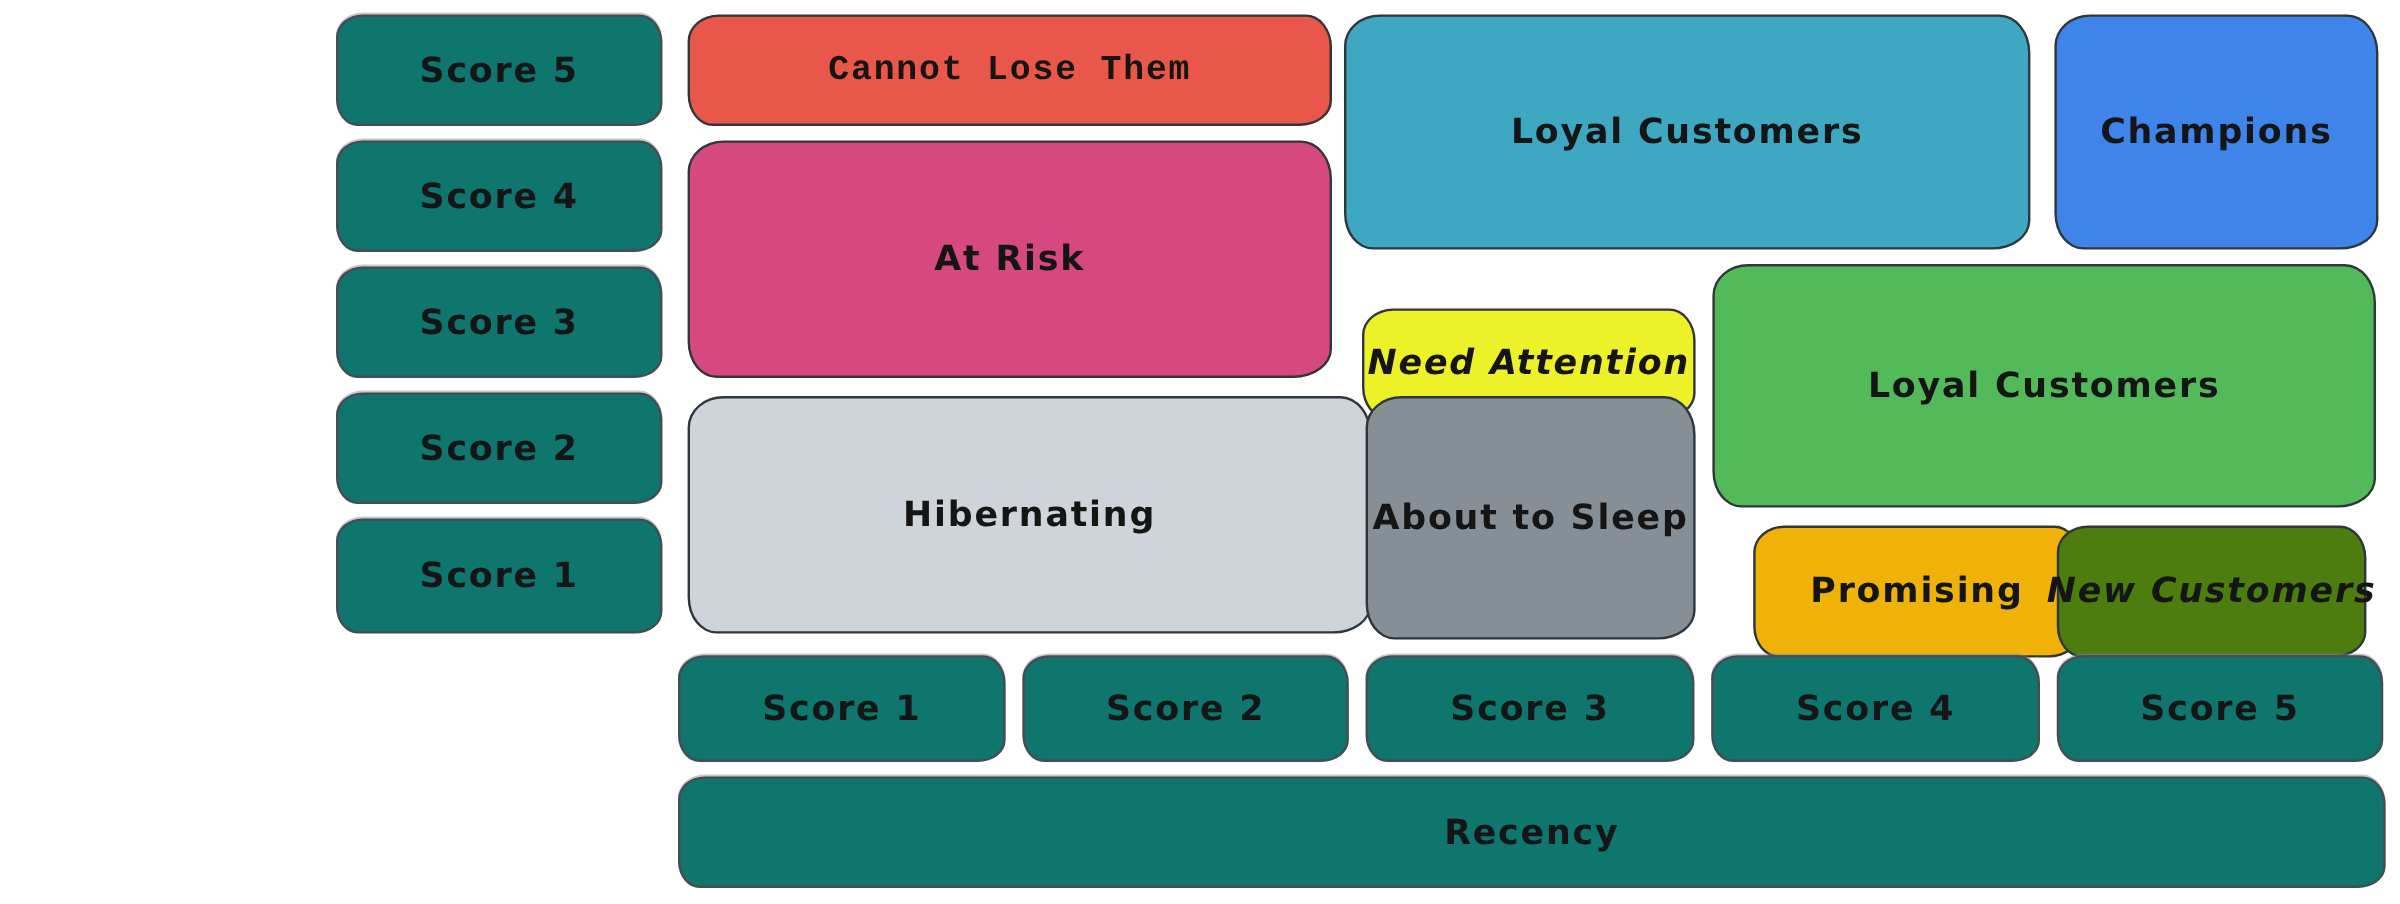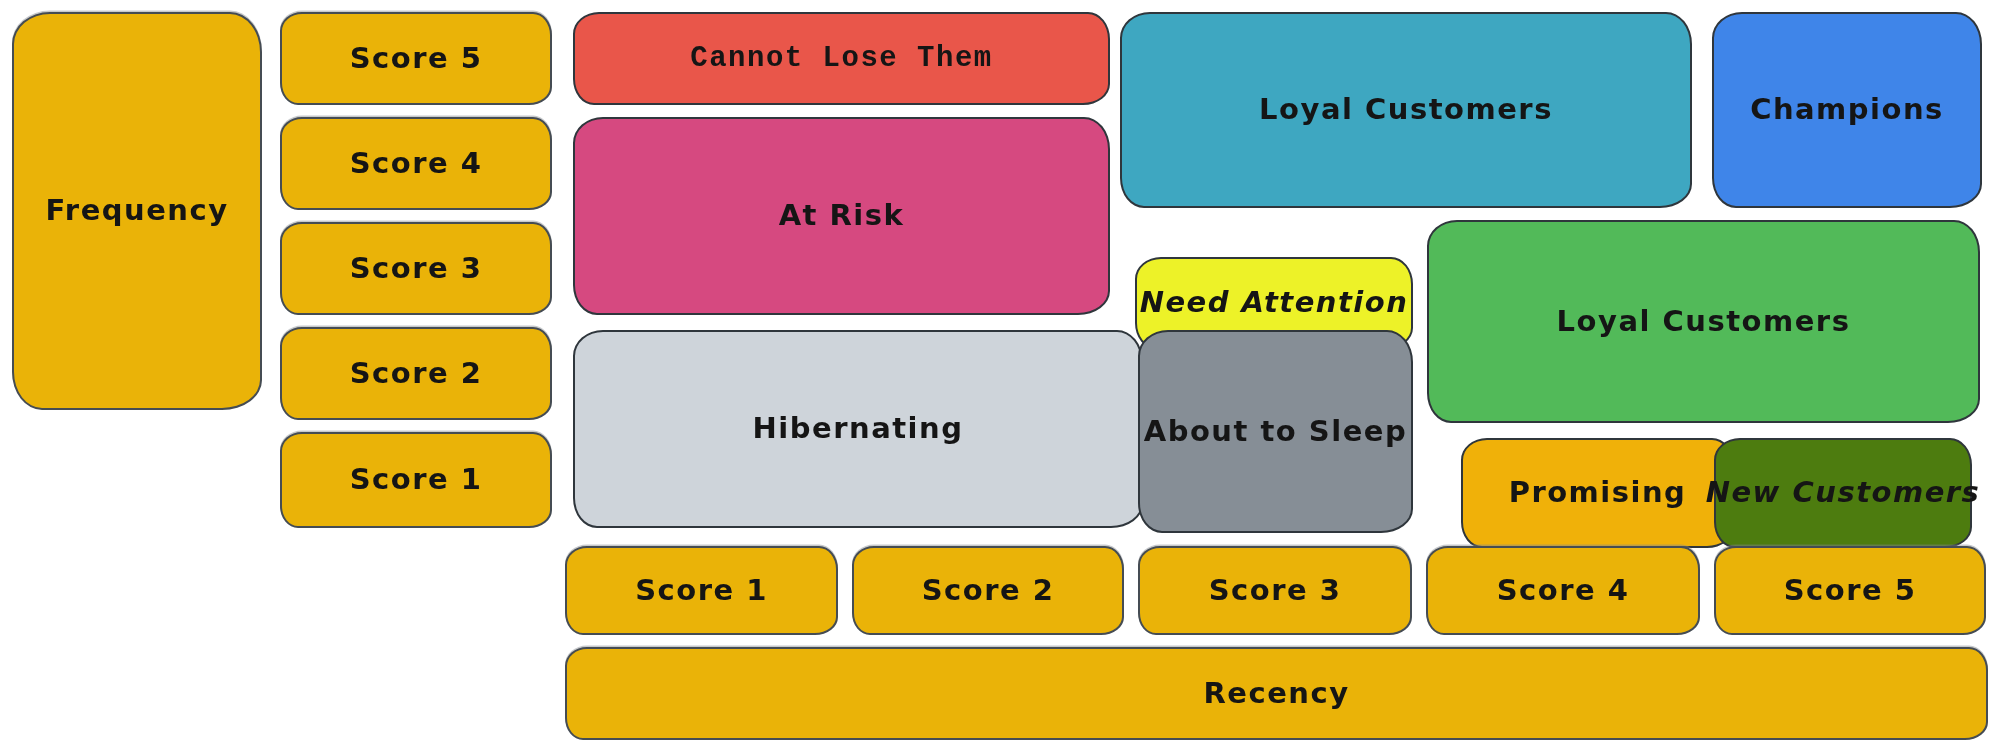--- a/index.html
+++ b/index.html
@@ -20,38 +20,37 @@
     justify-content: center;
     text-align: center;
     border: 2.5px solid #2f363c;
     font-size: 29px;
     font-weight: 600;
     letter-spacing: 1.5px;
     line-height: 1.15;
     white-space: nowrap;
   }
   .white {
-    background: #eab308;
+    background: #0f766e;
     border-width: 2px;
     border-color: #454c53;
     box-shadow: 0 -1.5px 0 rgba(130,136,142,0.45);
   }
   
   .r-lg  { border-radius: 30px 26px 32px 24px / 26px 32px 24px 30px; }
   .r-md  { border-radius: 26px 22px 27px 21px / 22px 27px 21px 26px; }
   .r-sm  { border-radius: 22px 19px 23px 18px / 19px 23px 18px 22px; }
   .r-xl  { border-radius: 38px 32px 40px 30px / 32px 40px 30px 38px; }
   .italic { font-style: italic; }
 </style>
 </head>
 <body>
 
 <div class="canvas">
 
-  <div class="box white r-xl" style="left:12px; top:12px; width:250px; height:398px;">Frequency</div>
 
   <div class="box white r-sm" style="left:280px; top:12px;  width:272px; height:93px;">Score 5</div>
   <div class="box white r-sm" style="left:280px; top:117px; width:272px; height:93px;">Score 4</div>
   <div class="box white r-sm" style="left:280px; top:222px; width:272px; height:93px;">Score 3</div>
   <div class="box white r-sm" style="left:280px; top:327px; width:272px; height:93px;">Score 2</div>
   <div class="box white r-sm" style="left:280px; top:432px; width:272px; height:96px;">Score 1</div>
 
   <div class="box r-md" style="left: 573px; top: 12px; width: 537px; height: 93px; background: rgb(233, 86, 74); font-family: Liberation Mono, monospace;">Cannot Lose Them</div>
 
   <div class="box r-lg" style="left: 573px; top: 117px; width: 537px; height: 198px; background: rgb(214, 73, 128);">At Risk</div>

